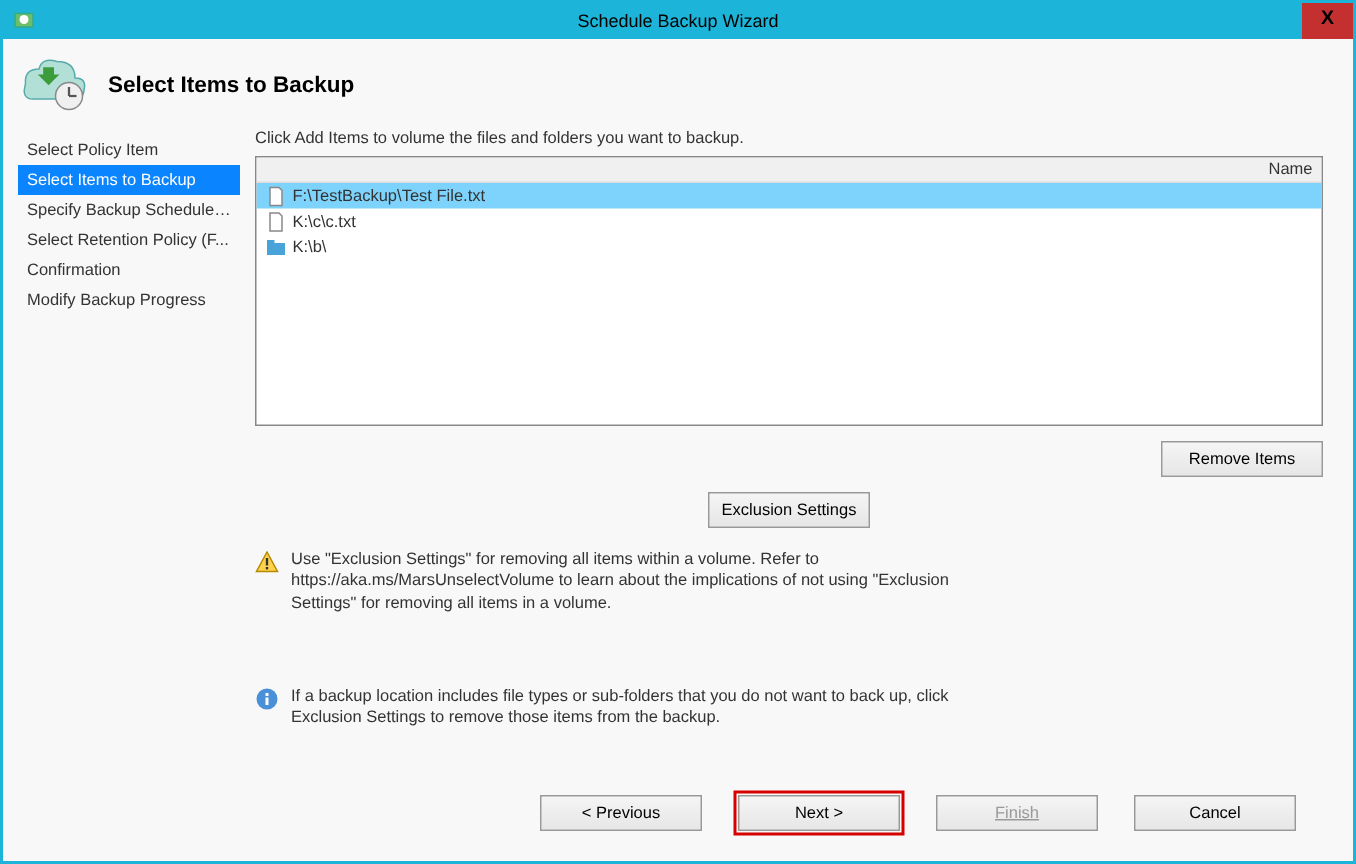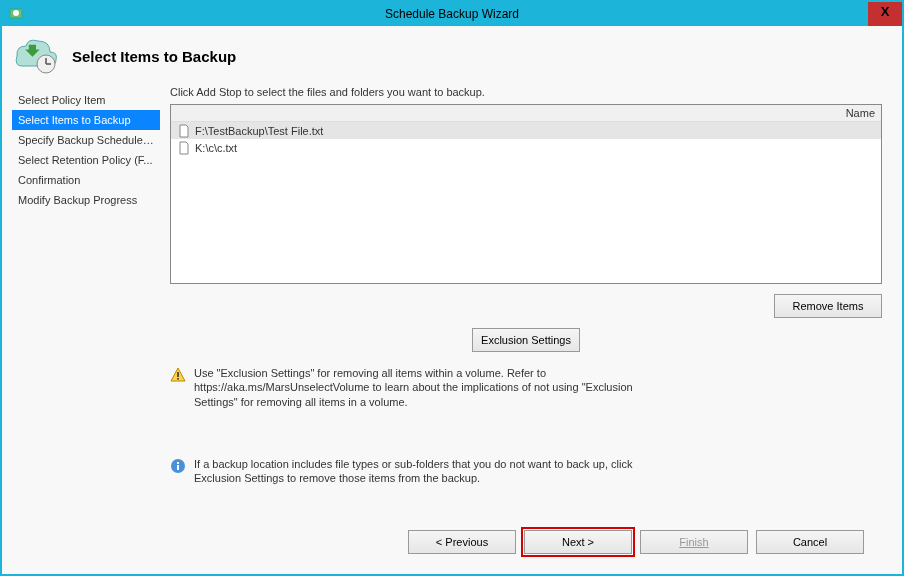--- a/index.html
+++ b/index.html
@@ -45,38 +45,38 @@
     display: flex; flex-direction: column;
   }
   .list-header {
     background: #f0f0f0; border-bottom: 1px solid #ddd; padding: 2px 6px; font-size: 11px; text-align: right;
   }
   .list-body { flex: 1; }
   .list-row {
     display: flex; align-items: center; padding: 1px 6px; font-size: 11px; gap: 4px;
     height: 17px;
   }
-  .list-row.sel { background: #e5e5e5; }
+  .list-row.sel { background: #7dd3fc; }
   .file-icon { width: 14px; height: 14px; flex-shrink: 0; }
   .btn-row { display: flex; justify-content: flex-end; gap: 10px; margin-top: 10px; }
   .btn-row2 { display: flex; justify-content: center; margin-top: 10px; }
   .btn {
     min-width: 108px; height: 24px; font-size: 11px; border: 1px solid #999;
     background: linear-gradient(#f5f5f5, #e6e6e6); cursor: pointer;
     display: inline-flex; align-items: center; justify-content: center;
   }
   .btn.highlight-blue {
     background: #c2e4f6; border: 1px solid #5aa7d0;
   }
   .red-frame { outline: 2px solid #d50000; outline-offset: 1px; }
   .info-block { display: flex; gap: 8px; margin-top: 14px; align-items: flex-start; }
   .info-icon { width: 16px; height: 16px; flex-shrink: 0; margin-top: 1px; }
   .info-text { font-size: 11px; max-width: 440px; line-height: 1.3; }
   .footer {
-    display: flex; justify-content: flex-end; gap: 8px; padding: 10px 18px 10px 0;
+    display: flex; justify-content: flex-end; gap: 24px; padding: 10px 18px 10px 0;
     background: #f8f8f8;
   }
   .btn.disabled { color: #999; text-decoration: underline; }
 </style>
 </head>
 <body>
 
 <div class="window">
 
   <div class="titlebar">
@@ -110,40 +110,49 @@
       <div class="sidebar">
         <div class="sidebar-item">Select Policy Item</div>
         <div class="sidebar-item selected">Select Items to Backup</div>
         <div class="sidebar-item">Specify Backup Schedule ...</div>
         <div class="sidebar-item">Select Retention Policy (F...</div>
         <div class="sidebar-item">Confirmation</div>
         <div class="sidebar-item">Modify Backup Progress</div>
       </div>
 
       <div class="main">
-        <div class="instruction">Click Add Stop to select the files and folders you want to backup.</div>
+        <div class="instruction">Click Add Items to volume the files and folders you want to backup.</div>
 
         <div class="listbox">
           <div class="list-header">Name</div>
           <div class="list-body">
             <div class="list-row sel">
               <span class="file-icon">
                 <svg viewBox="0 0 14 14">
                     <path d="M3 1 L9 1 L11 3 L11 13 L3 13 Z" fill="#fff" stroke="#888"></path>
                   </svg>
               </span>
               <span>F:\TestBackup\Test File.txt</span>
             </div>
             <div class="list-row">
               <span class="file-icon">
                 <svg viewBox="0 0 14 14">
                     <path d="M3 1 L9 1 L11 3 L11 13 L3 13 Z" fill="#fff" stroke="#888"></path>
                   </svg>
               </span>
               <span>K:\c\c.txt</span>
+            </div>
+            <div class="list-row">
+              <span class="file-icon">
+                <svg viewBox="0 0 14 14">
+                    <rect x="1" y="4" width="12" height="8" fill="#4aa3d8"></rect>
+                    <rect x="1" y="2" width="5" height="3" fill="#4aa3d8"></rect>
+                  </svg>
+              </span>
+              <span>K:\b\</span>
             </div>
           </div>
         </div>
 
         <div class="btn-row">
           <button class="btn">Remove Items</button>
         </div>
         <div class="btn-row2">
           <button class="btn">Exclusion Settings</button>
         </div>

